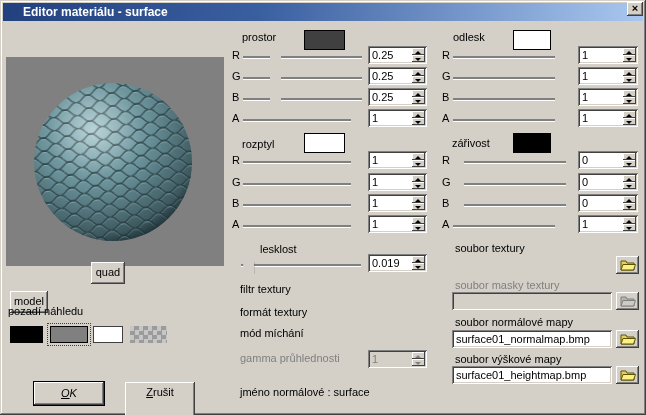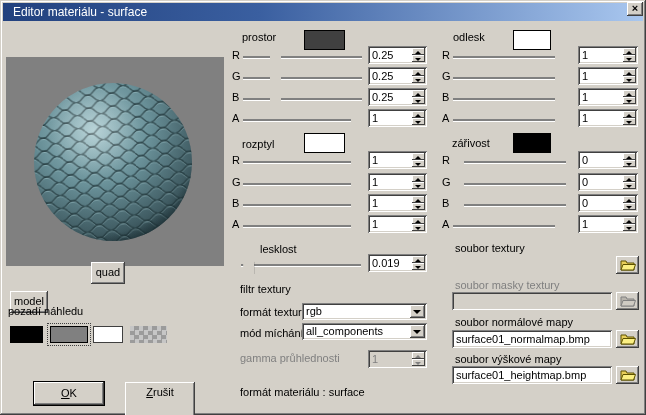--- a/index.html
+++ b/index.html
@@ -8,21 +8,21 @@
     position:relative;width:646px;height:415px;background:#d4d0c8;
     box-shadow: inset -1px -1px #404040, inset 1px 1px #d4d0c8,
                 inset -2px -2px #808080, inset 2px 2px #ffffff;
     overflow:hidden;
   }
   .titlebar{
     position:absolute;left:3px;top:3px;right:3px;height:18px;
     background:linear-gradient(90deg,#22417e 0%,#3a5fa0 40%,#a9c7ef 100%);
     display:flex;align-items:center;
   }
-  .title-text{color:#ffffff;font-size:12px;font-weight:normal;padding-left:10px;white-space:nowrap;}
+  .title-text{color:#ffffff;font-size:12px;font-weight:bold;padding-left:20px;white-space:nowrap;}
   .close-btn{
     position:absolute;right:3px;top:2px;width:16px;height:14px;background:#d4d0c8;
     box-shadow: inset -1px -1px #404040, inset 1px 1px #ffffff, inset -2px -2px #808080;
     font-size:11px;font-weight:bold;color:#000;text-align:center;line-height:13px;cursor:default;
   }
   .lbl{position:absolute;font-size:11px;color:#000;white-space:nowrap;}
   .lbl.dis{color:#808080;}
   .bold{font-weight:normal;}
   .u{text-decoration:underline;}
 
@@ -49,21 +49,21 @@
   .swatch.sel{outline:1px dotted #404040;outline-offset:2px;}
   .checker{
     background-image:conic-gradient(#9b9b9b 25%, #c6c6c6 0 50%, #9b9b9b 0 75%, #c6c6c6 0);
     background-size:9px 9px;border:none;
   }
 
   .btn{
     position:absolute;background:#d4d0c8;font-size:11px;text-align:center;cursor:default;
     box-shadow: inset -1px -1px #404040, inset 1px 1px #ffffff, inset -2px -2px #808080, inset 2px 2px #d4d0c8;
   }
-  .btn.default{border:1px solid #000;}
+  .btn.default{border:1px solid #000;font-style:italic;}
 
   .colorchip{position:absolute;border:1px solid #000;box-sizing:border-box;}
 
   .srow{position:absolute;width:200px;height:20px;}
   .chan{position:absolute;left:0;top:3px;font-size:11px;color:#000;}
   .track{position:absolute;left:11px;top:10px;height:2px;background:#808080;box-shadow:0 1px 0 #ffffff;cursor:default;}
   .track.tm{width:119px;}
   .track.tr{width:113px;}
   .track.tl{width:120px;}
   .thumb{
@@ -448,50 +448,38 @@
           <span class="sb">
             <i class="tri-dn"></i>
           </span>
         </span>
     </div>
   </div>
 
   <div class="lbl" style="left:240px;top:283px;">filtr textury</div>
 
   <div class="lbl" style="left:240px;top:306px;">formát textury</div>
-  <div class="combo sunken" style="left:302px;top:303px;width:125px;">
-    <span class="vtext">rgb</span>
-    <span class="combo-btn">
-        <i class="combo-arr"></i>
-      </span>
-  </div>
 
   <div class="lbl" style="left:240px;top:327px;">mód míchání</div>
-  <div class="combo sunken" style="left:302px;top:323px;width:125px;">
-    <span class="vtext">all_components</span>
-    <span class="combo-btn">
-        <i class="combo-arr"></i>
-      </span>
-  </div>
 
   <div class="lbl dis" style="left:240px;top:352px;">gamma průhlednosti</div>
   <div class="valbox sunken dis" style="left:368px;top:350px;width:59px;">
     <span class="vtext">1</span>
     <span class="spin dis">
         <span class="sb">
           <i class="tri-up"></i>
         </span>
         <span class="sb">
           <i class="tri-dn"></i>
         </span>
       </span>
   </div>
 
   <div class="lbl" style="left:240px;top:386px;">
-    <span>formát materiálu : </span><span class="bold">surface</span>
+    <span>jméno normálové : </span><span class="bold">surface</span>
   </div>
 
   <div class="lbl" style="left:455px;top:242px;">soubor textury</div>
   <div class="folderbtn raised" style="left:616px;top:256px;">
     <svg width="16" height="12" viewBox="0 0 16 12">
       <path d="M1 2 L6 2 L7 4 L14 4 L14 11 L1 11 Z" fill="#e8cf5a" stroke="#5d5200" stroke-width="1"></path>
       <path d="M3 5.5 L15.5 5.5 L13.5 11 L1 11 Z" fill="#fbf083" stroke="#5d5200" stroke-width="1"></path>
     </svg>
   </div>
 

